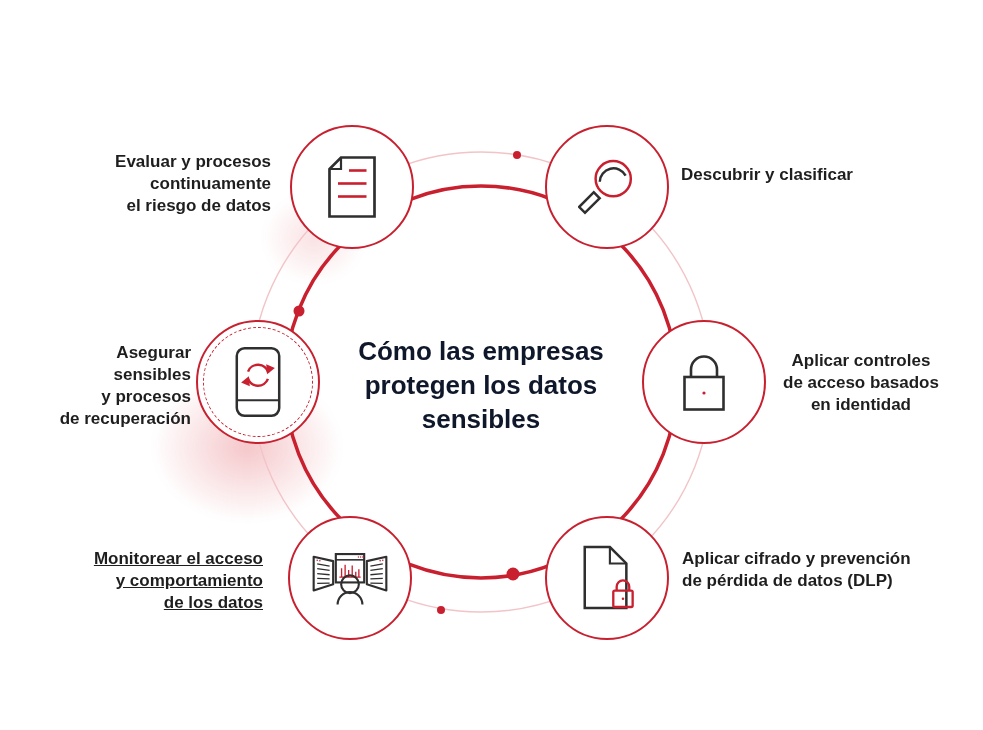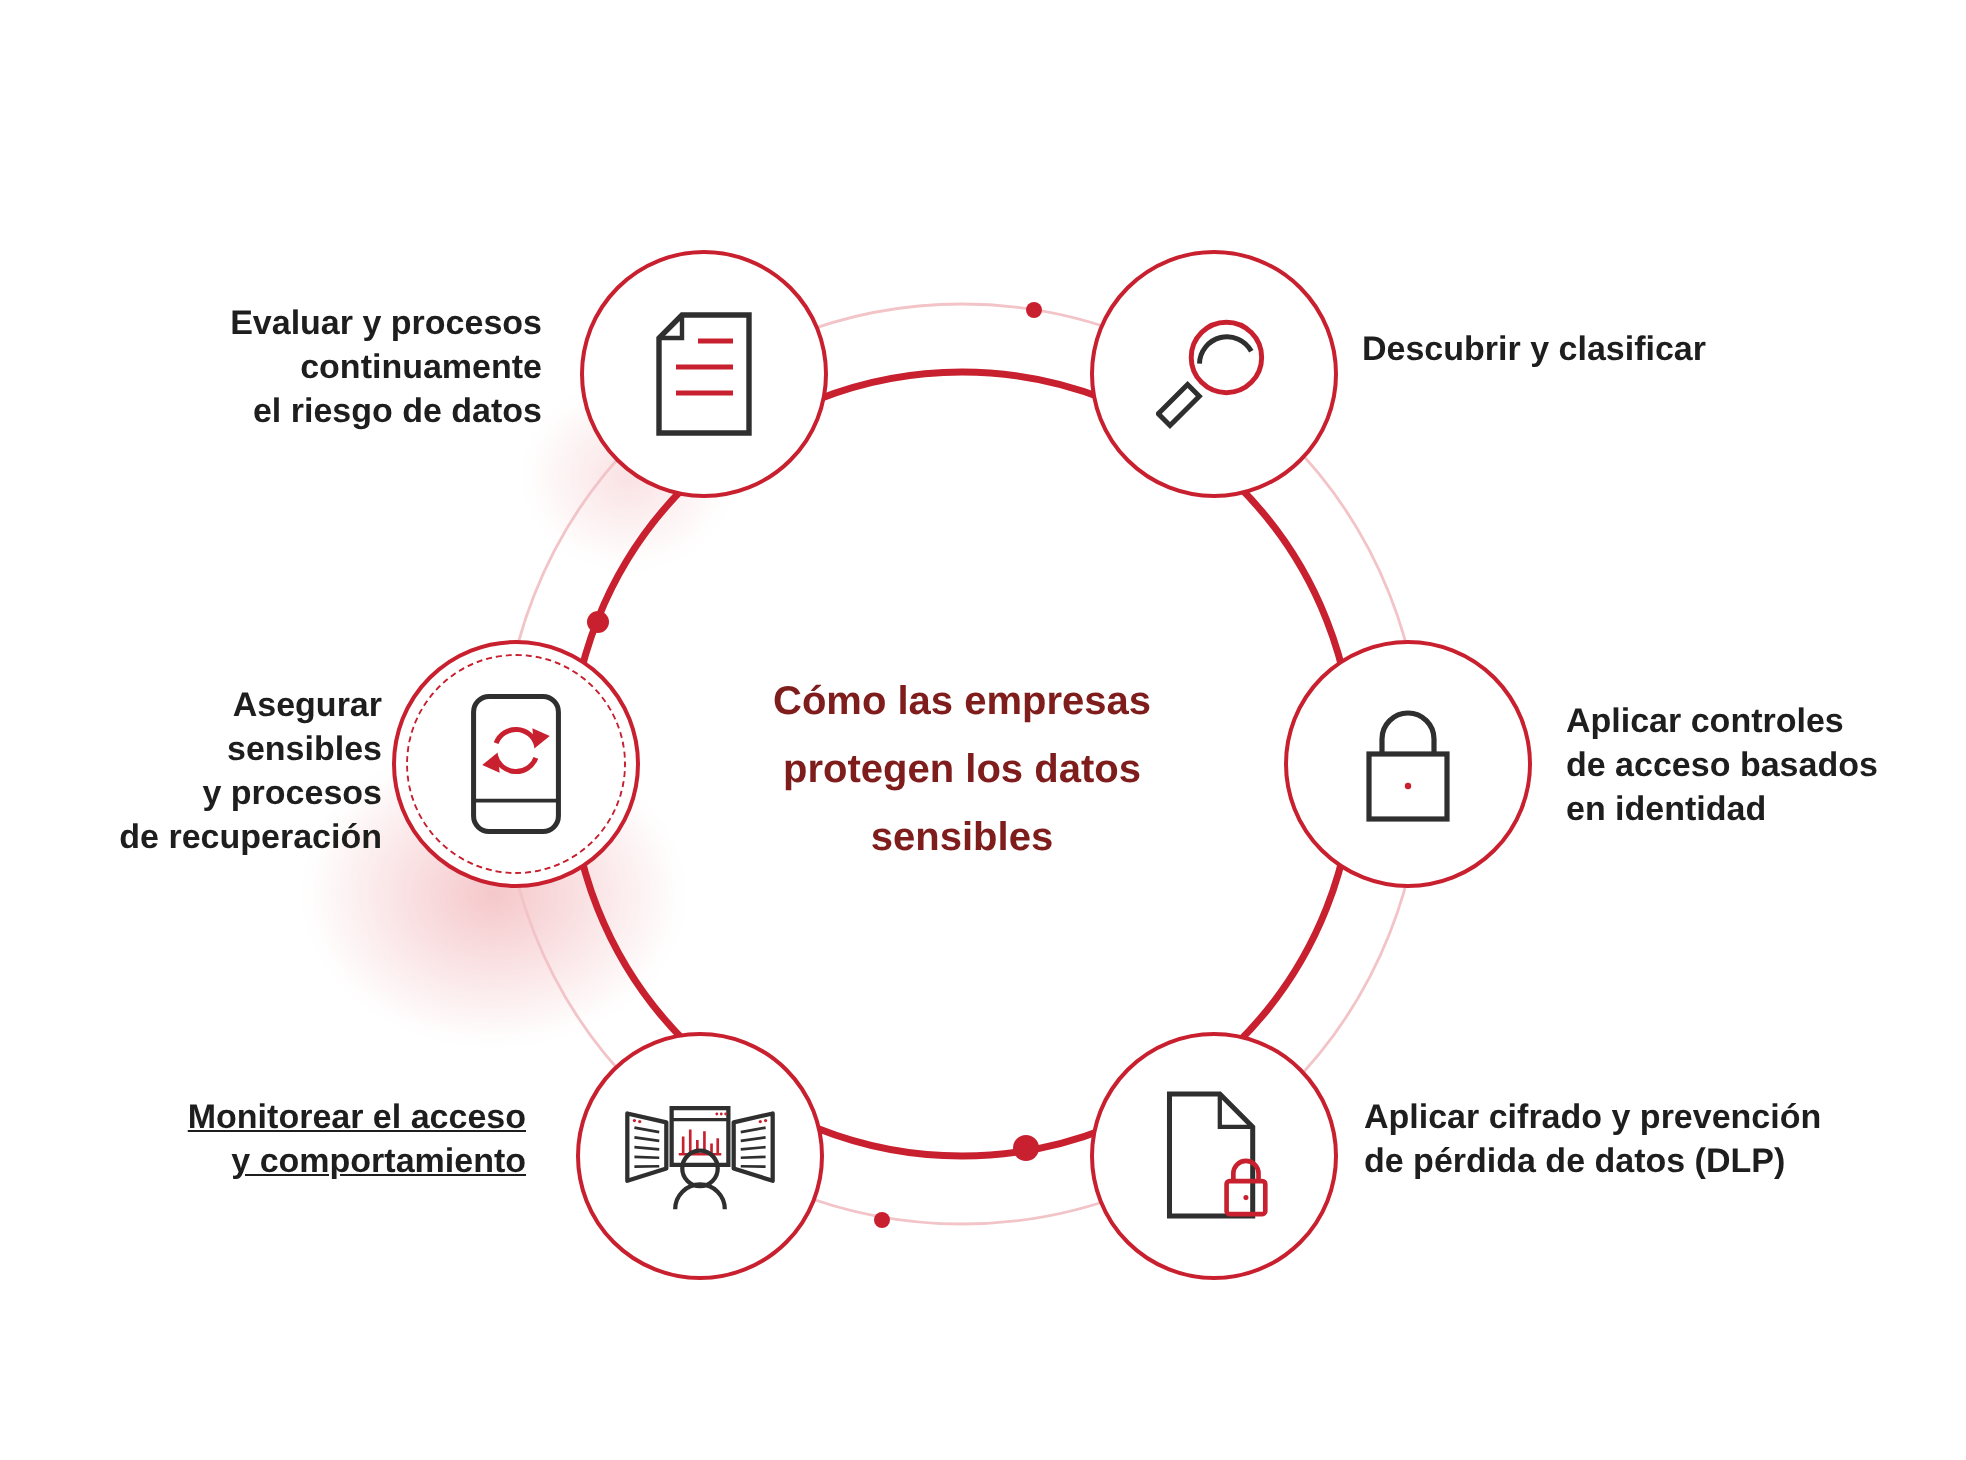--- a/index.html
+++ b/index.html
@@ -27,22 +27,22 @@
     border:1.6px dashed #c8202f; border-radius:50%;
   }
   .label {
     position:absolute; z-index:4; color:#1e1e1e; font-weight:bold;
     font-size:17px; line-height:22px; white-space:nowrap;
   }
   .align-right { text-align:right; }
   .align-left  { text-align:left; }
   .center-title {
     position:absolute; left:321px; top:334px; width:320px; z-index:4;
-    text-align:center; color:#7f1d1d; font-weight:bold;
-    font-size:20px; line-height:34px;
+    text-align:center; color:#0f172a; font-weight:bold;
+    font-size:26px; line-height:34px;
   }
   svg .dark { stroke:#2f2f2f; fill:none; }
   svg .red  { stroke:#c8202f; fill:none; }
 </style>
 </head>
 <body>
 
 <div class="canvas">
 
   <div class="glow glow-left"></div>
@@ -106,21 +106,21 @@
     <div>de recuperación</div>
   </div>
 
   <div class="node" style="left:642px; top:320px;">
     <svg width="56" height="60" viewBox="0 0 56 60">
       <path class="dark" stroke-width="2.6" d="M15 25 V17.5 A13 13 0 0 1 41 17.5 V25"></path>
       <rect class="dark" stroke-width="2.6" x="8.5" y="25" width="39" height="32.5" fill="#ffffff"></rect>
       <circle cx="28" cy="41" r="1.6" fill="#c8202f"></circle>
     </svg>
   </div>
-  <div class="label align-left" style="left:783px; top:350px;">
+  <div class="label align-left" style="left:783px; top:350px;text-align:center;">
     <div>Aplicar controles</div>
     <div>de acceso basados</div>
     <div>en identidad</div>
   </div>
 
   <div class="node" style="left:288px; top:516px;">
     <svg width="78" height="60" viewBox="0 0 88 66">
       <polygon class="dark" stroke-width="2.4" stroke-linejoin="round" fill="#ffffff" points="3,9 25,14 25,40 3,47"></polygon>
       <path class="dark" stroke-width="1.5" d="M7 17 L21 19.5 M7 22.5 L21 24.5 M7 28 L21 29.3 M7 33.5 L21 34 M7 39 L21 38.8"></path>
       <circle cx="7" cy="13" r="0.9" fill="#c8202f"></circle>
@@ -135,20 +135,21 @@
       <circle cx="56" cy="9.3" r="0.8" fill="#c8202f"></circle>
       <circle cx="58.5" cy="9.3" r="0.8" fill="#c8202f"></circle>
       <path class="red" stroke-width="1.5" d="M32 32 H56 M34.5 32 V22 M38.5 32 V18 M42.5 32 V24 M46.5 32 V19 M50.5 32 V26 M54 32 V23"></path>
       <circle class="dark" stroke-width="2.4" cx="44" cy="40" r="10" fill="#ffffff"></circle>
       <path class="dark" stroke-width="2.4" d="M30 63 A14 14 0 0 1 58 63"></path>
     </svg>
   </div>
   <div class="label align-right" style="right:720px; top:548px;text-decoration:underline;">
     <div>Monitorear el acceso</div>
     <div>y comportamiento</div>
+    <div>de los datos</div>
   </div>
 
   <div class="node" style="left:545px; top:516px;">
     <svg width="60" height="66" viewBox="0 0 62 68">
       <path class="dark" stroke-width="2.6" d="M8 2 H34 L51 19 V65 H8 Z" fill="#ffffff"></path>
       <path class="dark" stroke-width="2.2" d="M34 2 V19 H51"></path>
       <path class="red" stroke-width="2.4" d="M41 47 V43 A6.5 6.5 0 0 1 54 43 V47"></path>
       <rect class="red" stroke-width="2.4" x="37.5" y="47" width="20" height="17" rx="1.5" fill="#ffffff"></rect>
       <circle cx="47.5" cy="55.5" r="1.3" fill="#c8202f"></circle>
     </svg>

